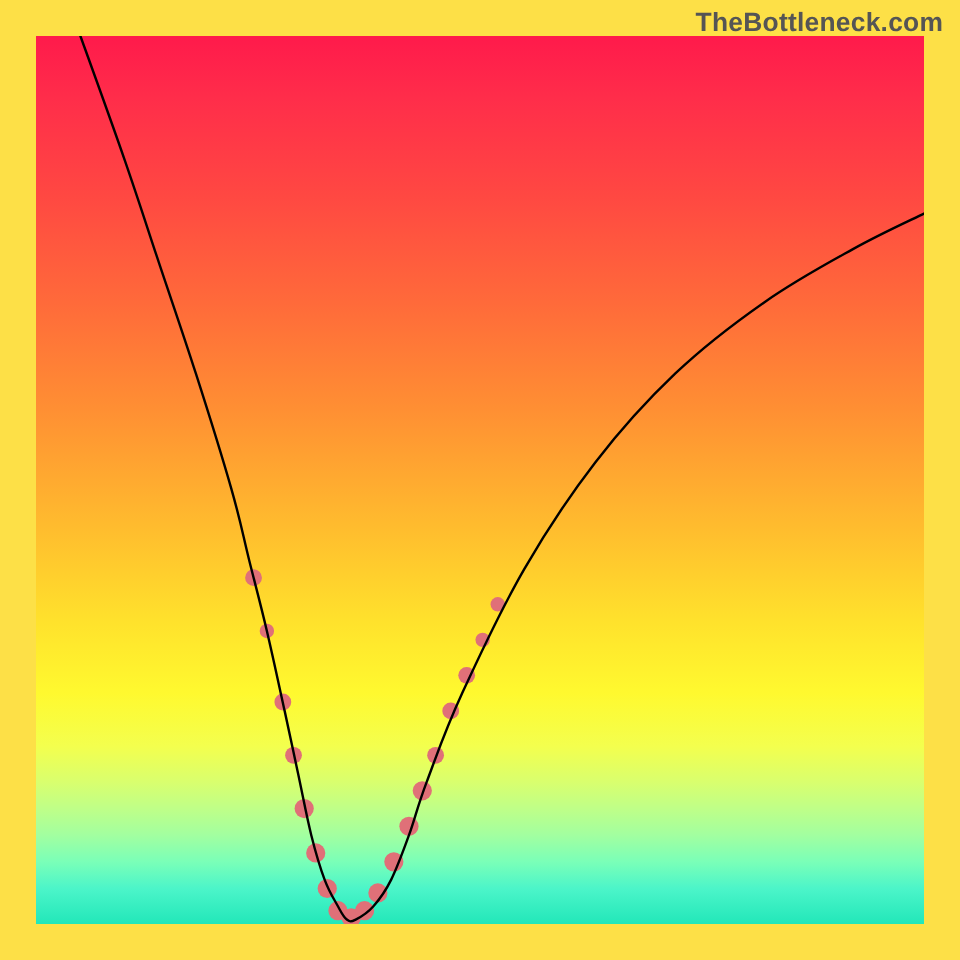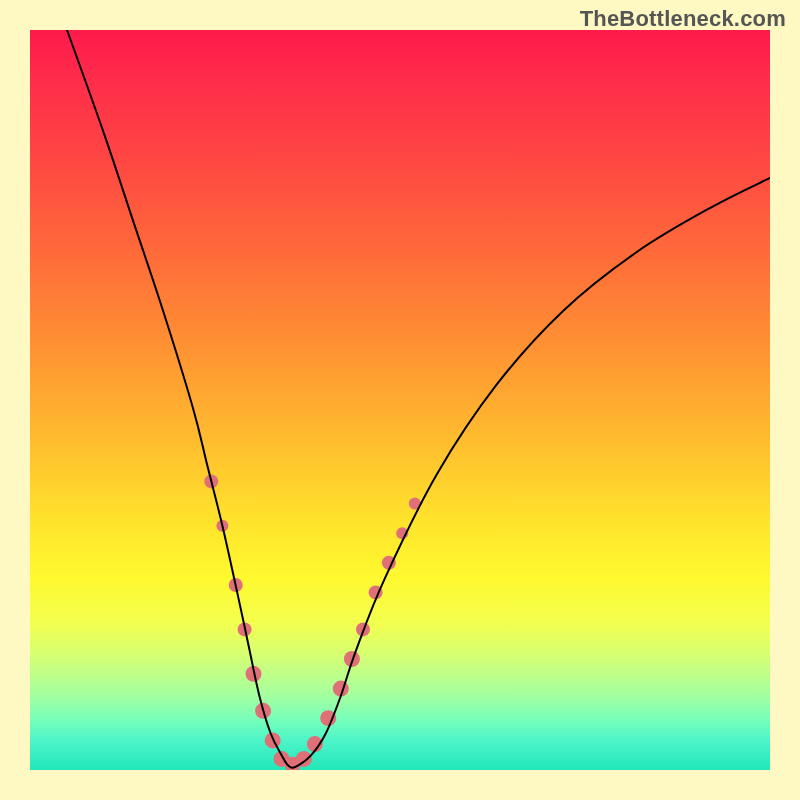--- a/index.html
+++ b/index.html
@@ -8,21 +8,21 @@
     width: 800px;
     height: 800px;
     background: #000;
     font-family: Arial, Helvetica, sans-serif;
     overflow: hidden;
   }
   .stage {
     position: relative;
     width: 800px;
     height: 800px;
-    background: #fef9c3;
+    background: #fde047;
   }
   .watermark {
     position: absolute;
     top: 6px;
     right: 14px;
     color: #555;
     font-size: 22px;
     font-weight: 600;
     letter-spacing: 0.2px;
     user-select: none;

